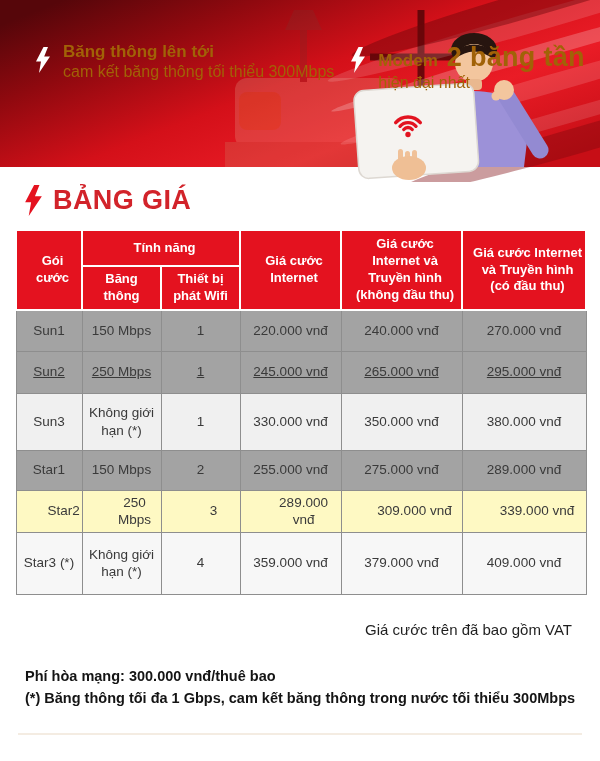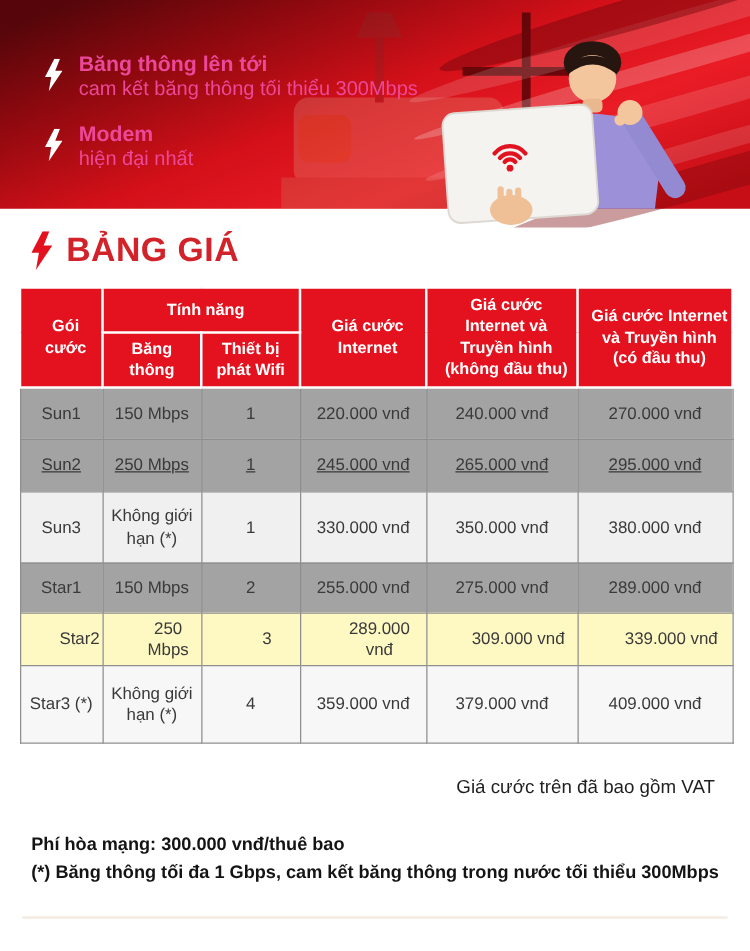--- a/index.html
+++ b/index.html
@@ -9,21 +9,21 @@
     font-family: "Liberation Sans", "DejaVu Sans", sans-serif;
     overflow: hidden;
   }
   .page { position: relative; width: 600px; height: 761px; background: #fff; }
 
   
   .banner { position: relative; width: 600px; height: 167px; }
   .banner svg.art { position: absolute; top: 0; left: 0; z-index: 1; }
   .banner-text {
     position: absolute; left: 36px; top: 42px; z-index: 2;
-    display: flex; flex-direction: column; gap: 17px; color: #ec4899;
+    display: flex; flex-direction: row; gap: 17px; color: #a16207;
   }
   .bullet { display: flex; gap: 13px; }
   .bullet .bolt { flex: 0 0 auto; margin-top: 5px; }
   .b-line1 { display: flex; align-items: baseline; gap: 9px; font-size: 17px; font-weight: 600; }
   .b-line1 strong { font-size: 27px; font-weight: 700; letter-spacing: .3px; }
   .b-line2 { font-size: 16px; font-weight: 500; margin-top: 1px; }
 
   
   .section-title {
     margin: 15px 0 0 25px; display: flex; align-items: center; gap: 11px; height: 36px;
@@ -158,20 +158,21 @@
           <div class="b-line2">cam kết băng thông tối thiểu 300Mbps</div>
         </div>
       </div>
       <div class="bullet">
         <svg class="bolt" width="14" height="26" viewBox="0 0 14 26">
           <path d="M7.5 0 L0 14.5 L5 14.5 L3 26 L14 9.5 L8.2 9.5 L12 0 Z" fill="#ffffff"></path>
         </svg>
         <div>
           <div class="b-line1">
             <span>Modem</span>
+            <strong>2 băng tần</strong>
           </div>
           <div class="b-line2">hiện đại nhất</div>
         </div>
       </div>
     </div>
   </div>
 
   <div class="section-title">
     <svg width="17" height="31" viewBox="0 0 14 26">
       <path d="M7.5 0 L0 14.5 L5 14.5 L3 26 L14 9.5 L8.2 9.5 L12 0 Z" fill="#e4121f"></path>

